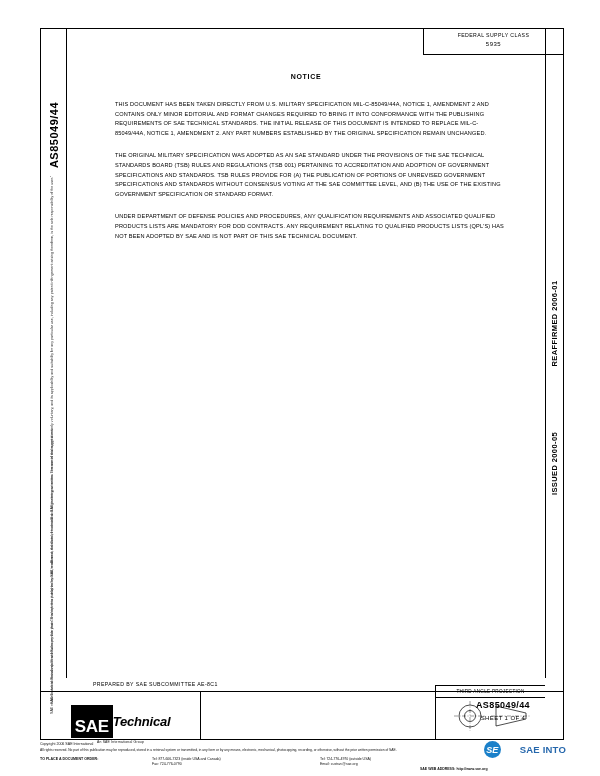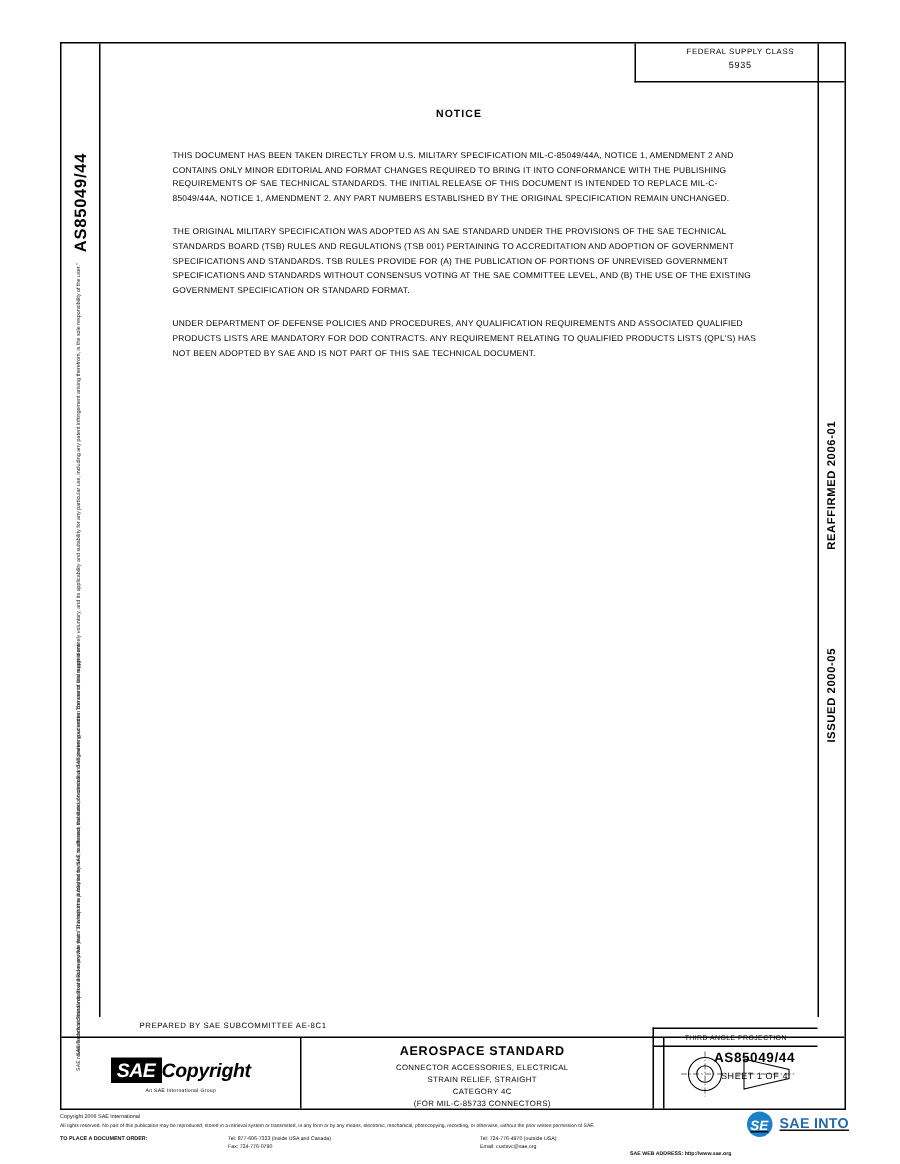--- a/index.html
+++ b/index.html
@@ -223,23 +223,22 @@
   }
   .sae-logo {
     display: inline-block;
     margin-top: 13px;
   }
   .sae-mark {
     display: inline-block;
     background: #000;
     color: #fff;
     font-weight: bold;
-    font-style: italic;
-    font-size: 13px;
-    padding: 1px 4px 1px 4px;
+    font-size: 17px;
+    padding: 12px 4px 1px 4px;
     letter-spacing: -0.3px;
     vertical-align: middle;
   }
   .sae-aero {
     font-style: italic;
     font-weight: bold;
     font-size: 13px;
     vertical-align: middle;
     letter-spacing: -0.2px;
   }
@@ -353,23 +352,22 @@
     font-weight: bold;
   }
 
   
   .watermark {
     position: absolute;
     right: 34px;
     bottom: 18px;
     display: flex;
     align-items: center;
-    gap: 5px;
+    gap: 19px;
     opacity: 0.95;
-    text-decoration: underline;
   }
   .wm-icon {
     width: 17px;
     height: 17px;
     border-radius: 50%;
     background: #0f7ac7;
     color: #fff;
     font-size: 9px;
     font-weight: bold;
     font-style: italic;
@@ -428,32 +426,25 @@
       </div>
     </div>
 
     <div class="prepared-row">
       <div class="prepared-text">PREPARED BY SAE SUBCOMMITTEE AE-8C1</div>
     </div>
 
     <div class="title-block">
       <div class="tb-logo">
         <div class="sae-logo">
-          <span class="sae-mark">SAE</span><span class="sae-aero">Copyright</span>
+          <span class="sae-mark">SAE</span><span class="sae-aero">Technical</span>
         </div>
         <div class="sae-tagline">An SAE International Group</div>
       </div>
 
-      <div class="tb-center">
-        <div class="tb-std-title">AEROSPACE STANDARD</div>
-        <div class="tb-sub">CONNECTOR ACCESSORIES, ELECTRICAL</div>
-        <div class="tb-sub" style="margin-top:0">STRAIN RELIEF, STRAIGHT</div>
-        <div class="tb-sub" style="margin-top:0">CATEGORY 4C</div>
-        <div class="tb-sub" style="margin-top:0">(FOR MIL-C-85733 CONNECTORS)</div>
-      </div>
 
       <div class="tb-right">
         <div class="tb-docno">AS85049/44</div>
         <div class="tb-sheet">SHEET 1 OF 4</div>
       </div>
     </div>
 
   </div>
 
   <div class="footer">

